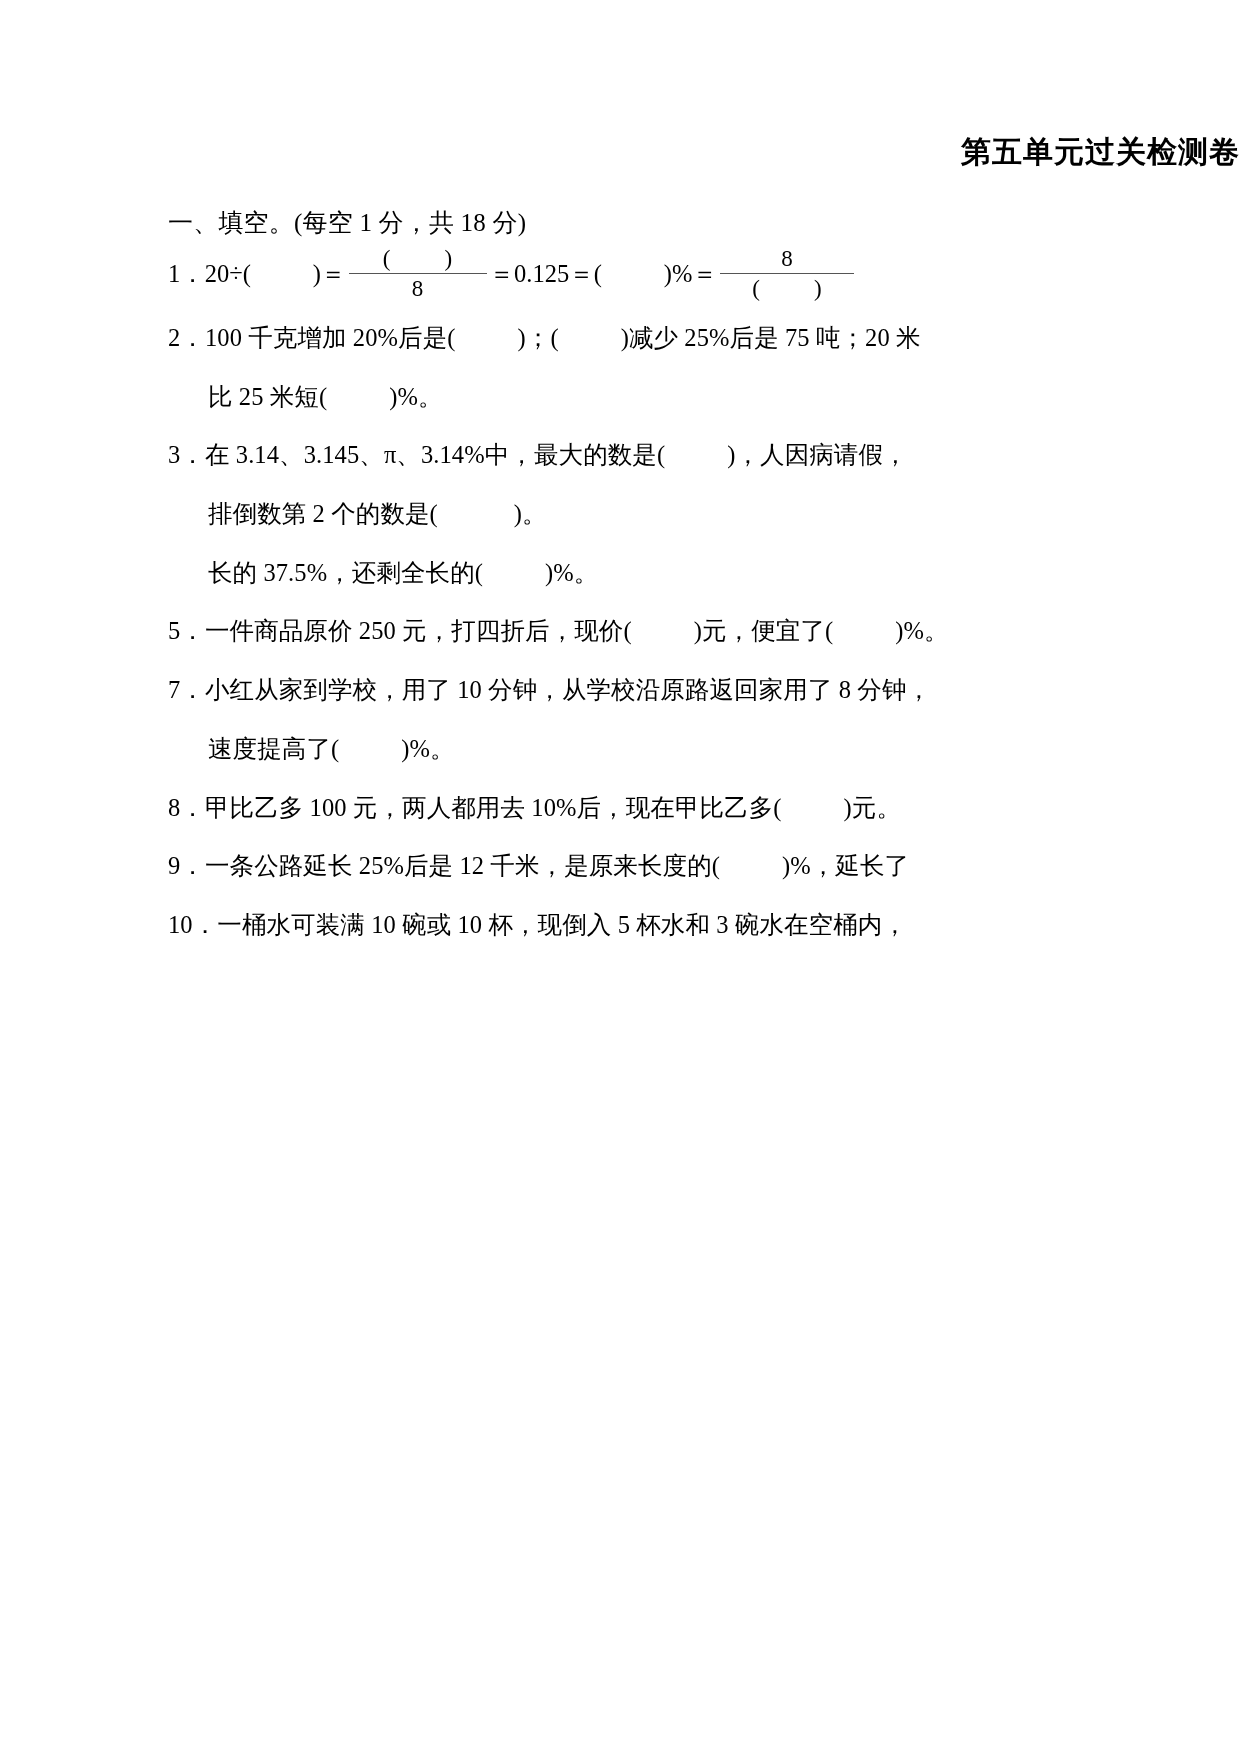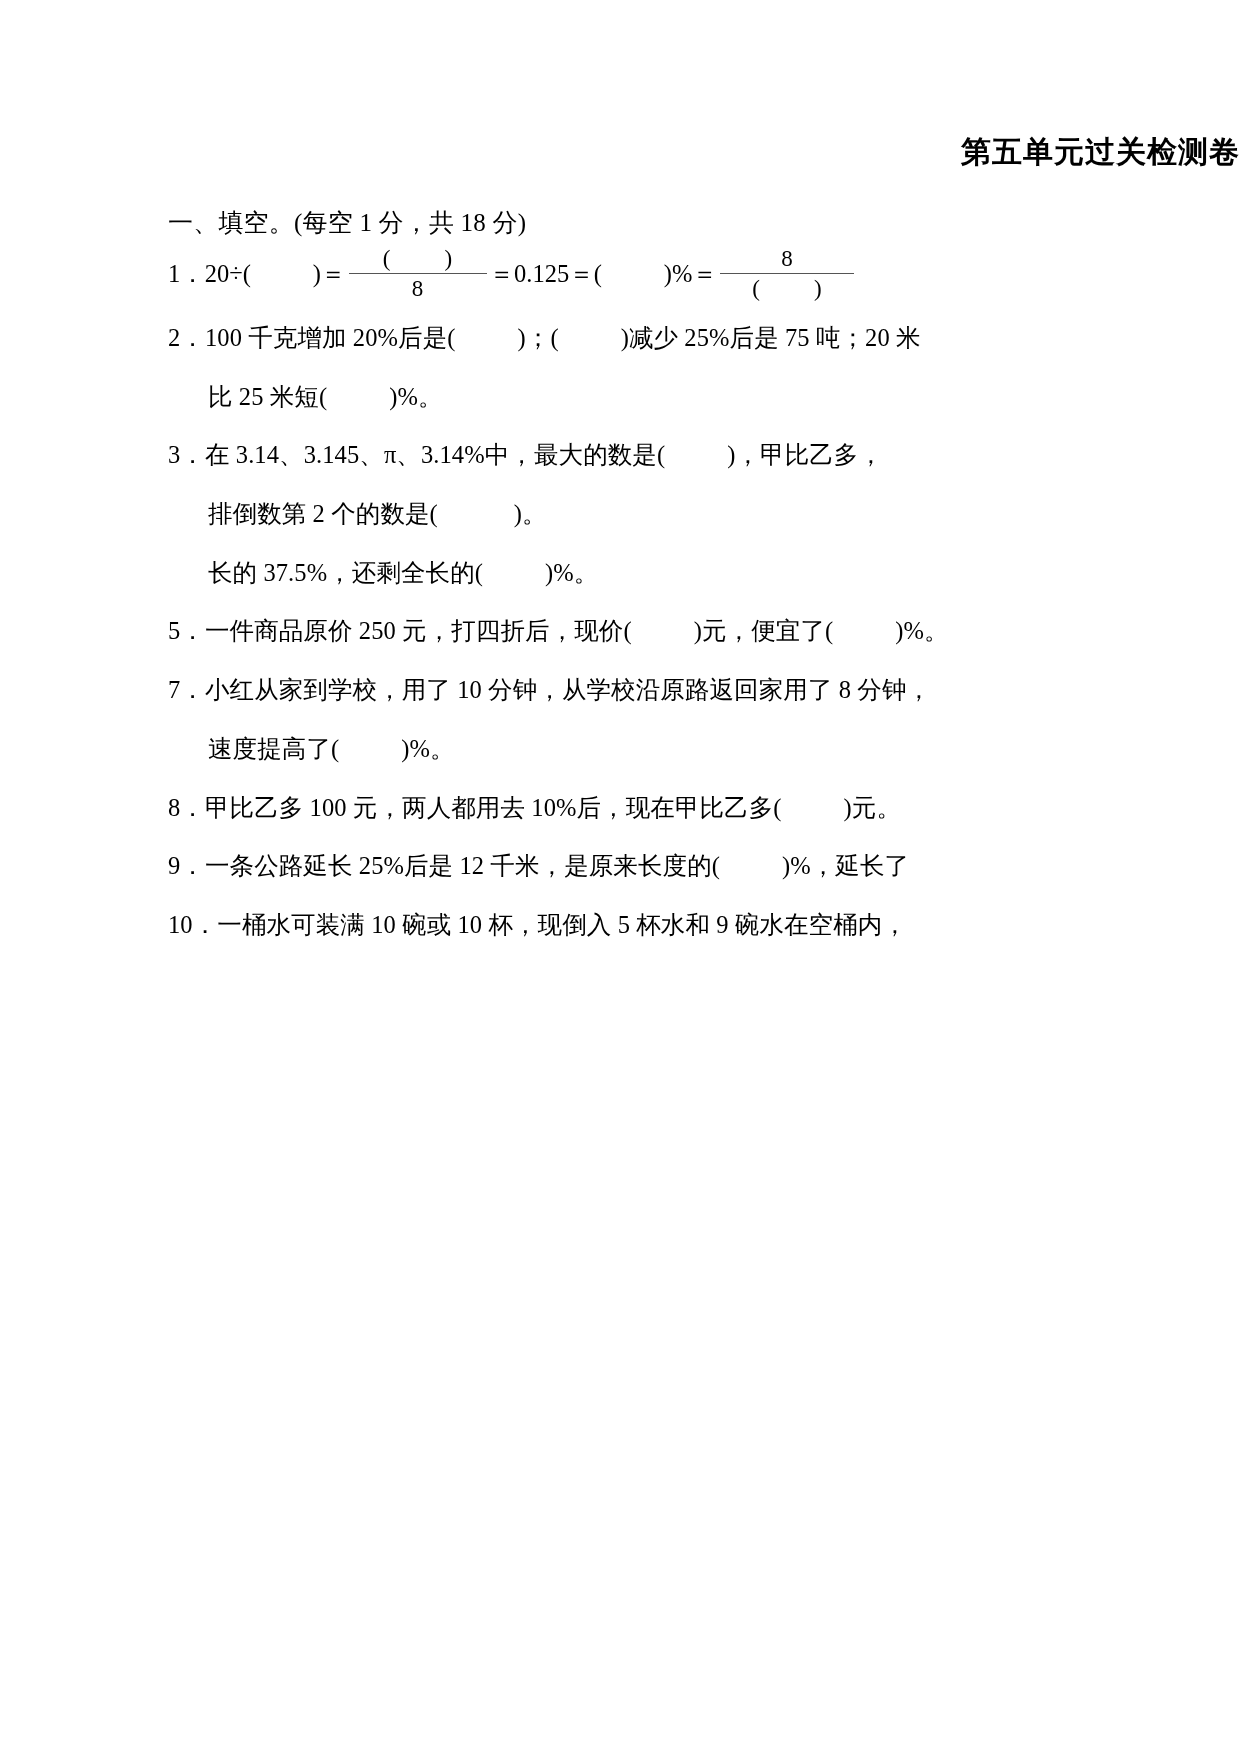--- a/index.html
+++ b/index.html
@@ -142,21 +142,21 @@
     </div>
 
     <div class="q nohang">
       <span class="num">2．</span><span>100 千克增加 20%后是(</span><span class="blank-md"></span><span>)；(</span><span class="blank-md"></span><span>)减少 25%后是 75 吨；20 米</span>
     </div>
     <div class="q hang">
       <span>比 25 米短(</span><span class="blank-md"></span><span>)%。</span>
     </div>
 
     <div class="q nohang">
-      <span class="num">3．</span><span>在 3.14、3.145、π、3.14%中，最大的数是(</span><span class="blank-md"></span><span>)，甲比乙多，</span>
+      <span class="num">3．</span><span>在 3.14、3.145、π、3.14%中，最大的数是(</span><span class="blank-md"></span><span>)，人因病请假，</span>
     </div>
     <div class="q hang">
       <span>排倒数第 2 个的数是(</span><span class="blank-lg"></span><span>)。</span>
     </div>
 
     <div class="q hang">
       <span>长的 37.5%，还剩全长的(</span><span class="blank-md"></span><span>)%。</span>
     </div>
 
     <div class="q nohang">
@@ -173,17 +173,17 @@
 
     <div class="q nohang">
       <span class="num">8．</span><span>甲比乙多 100 元，两人都用去 10%后，现在甲比乙多(</span><span class="blank-md"></span><span>)元。</span>
     </div>
 
     <div class="q nohang">
       <span class="num">9．</span><span>一条公路延长 25%后是 12 千米，是原来长度的(</span><span class="blank-md"></span><span>)%，延长了</span>
     </div>
 
     <div class="q nohang">
-      <span class="num">10．</span><span>一桶水可装满 10 碗或 10 杯，现倒入 5 杯水和 9 碗水在空桶内，</span>
+      <span class="num">10．</span><span>一桶水可装满 10 碗或 10 杯，现倒入 5 杯水和 3 碗水在空桶内，</span>
     </div>
 
   </div>
 </div>
 
 </body></html>

